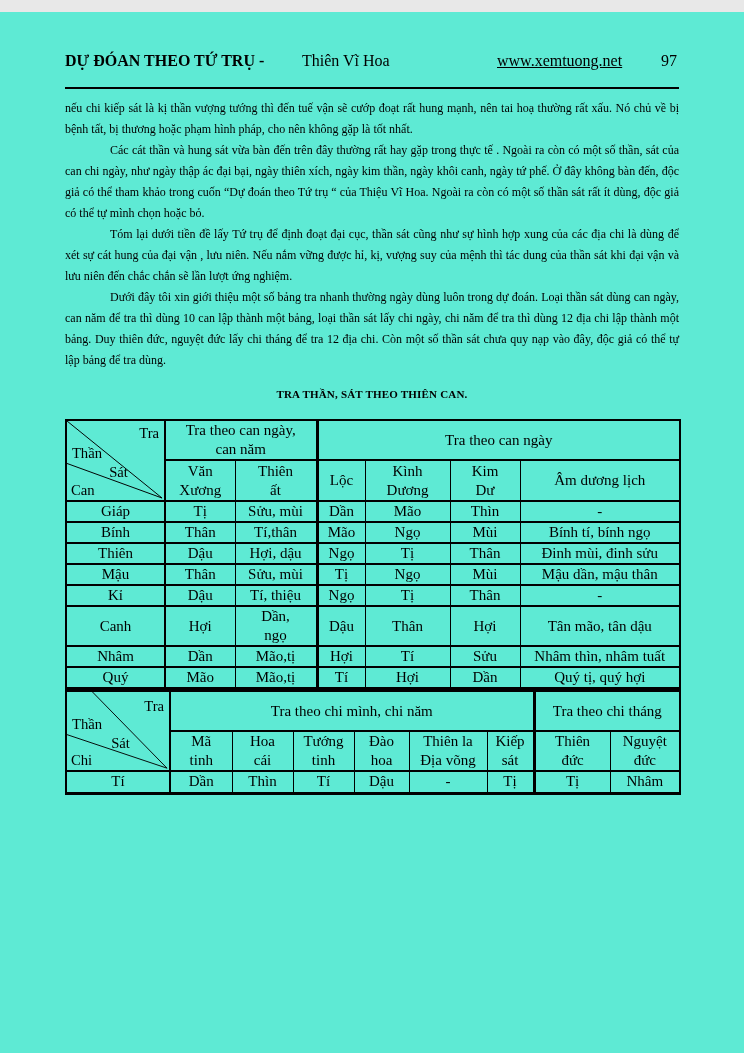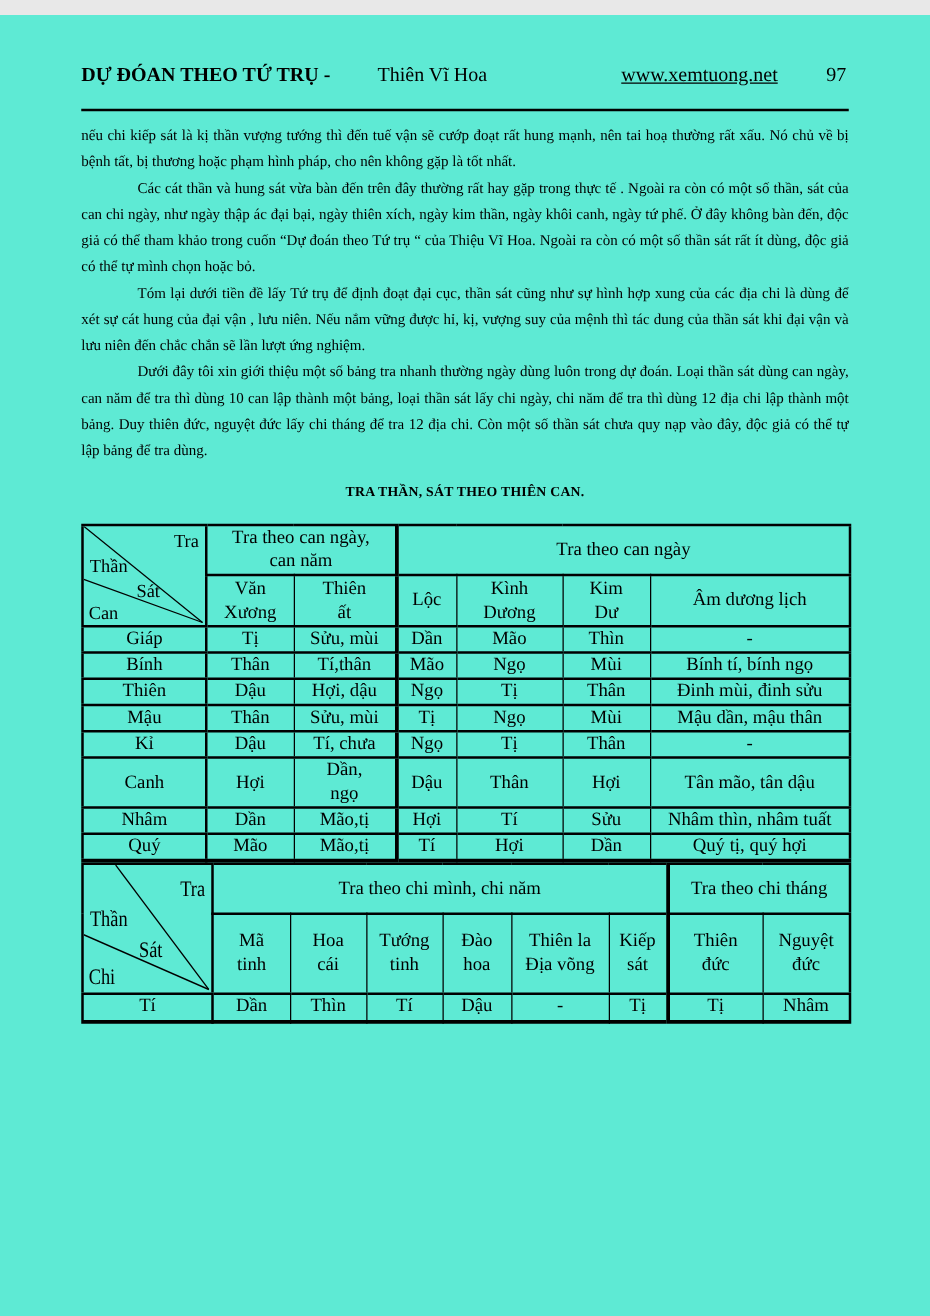--- a/index.html
+++ b/index.html
@@ -39,21 +39,21 @@
   }
   .bL2 { border-left-width:2px !important; }
   .bL3 { border-left-width:3px !important; }
 
   .can tr.g1   { height:39px; }
   .can tr.g2   { height:41px; }
   .can tr.body { height:20px; }
   .can tr.tall { height:40px; }
 
   .chi tr.g1   { height:40px; }
-  .chi tr.g2   { height:64px; }
+  .chi tr.g2   { height:40px; }
   .chi tr.body { height:22px; }
 
   
   .corner { position:relative; padding:0 !important; }
   .corner svg { position:absolute; left:0; top:0; width:100%; height:100%; display:block; }
   .corner line { stroke:#000; stroke-width:1; }
   .corner text { font-size:15px; fill:#000; font-family:"Liberation Serif","DejaVu Serif",serif; }
 </style>
 </head>
 <body>
@@ -146,21 +146,21 @@
         <td class="bL2">Thân</td>
         <td>Sửu, mùi</td>
         <td class="bL3">Tị</td>
         <td>Ngọ</td>
         <td>Mùi</td>
         <td>Mậu dần, mậu thân</td>
       </tr>
       <tr class="body">
         <td>Kỉ</td>
         <td class="bL2">Dậu</td>
-        <td>Tí, chưa</td>
+        <td>Tí, thiệu</td>
         <td class="bL3">Ngọ</td>
         <td>Tị</td>
         <td>Thân</td>
         <td>-</td>
       </tr>
       <tr class="body tall">
         <td>Canh</td>
         <td class="bL2">Hợi</td>
         <td>Dần,
 ngọ</td>

